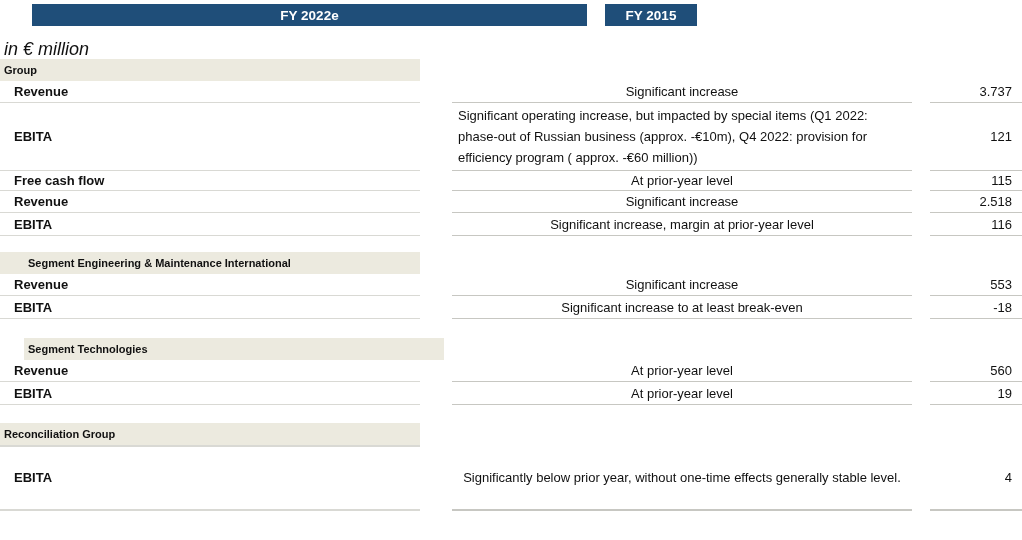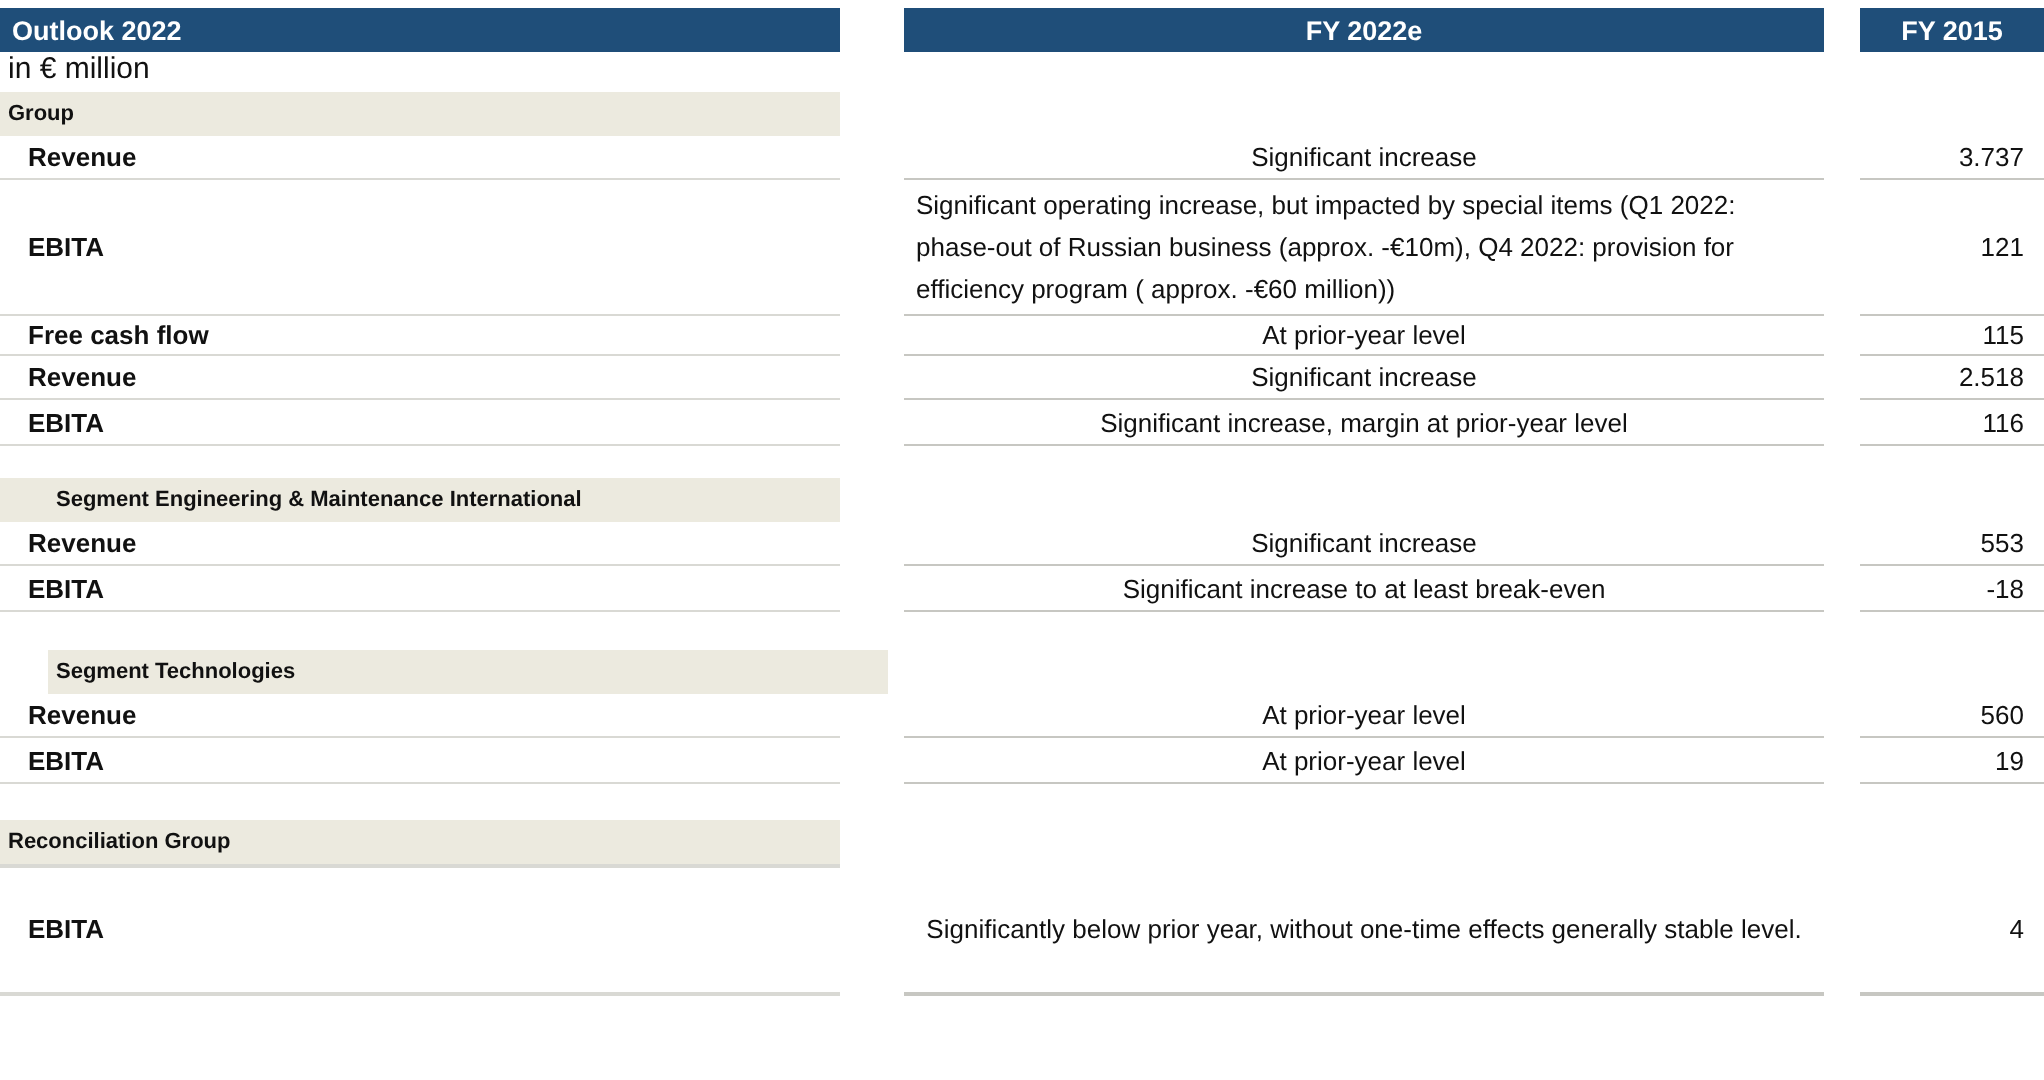--- a/index.html
+++ b/index.html
@@ -12,23 +12,23 @@
     font-size:13px;
     color:#111111;
     overflow:hidden;
   }
   
   .header-row { display:flex; margin-top:4px; height:22px; }
   .bar { background:var(--header-blue,#1F4E79); color:#ffffff; font-weight:bold;
          font-size:13.5px; display:flex; align-items:center; }
   .bar-left  { width:420px; padding-left:6px; justify-content:flex-start; }
   .gap-a { width:32px; } .gap-b { width:18px; }
-  .bar-mid   { width:460px; justify-content:center; }
+  .bar-mid   { width:555px; justify-content:center; }
   .bar-right { width:92px;  justify-content:center; }
-  .unit-note { margin:0 0 0 4px; height:15px; font-size:15px; }
+  .unit-note { margin:13px 0 0 4px; height:15px; font-size:18px; font-style:italic; }
 
   
   .section-bar {
     width:420px; height:22px;
     background:var(--section-bg,#ECEADF);
     font-weight:bold; font-size:11px;
     display:flex; align-items:center; padding-left:4px;
   }
   .section-bar.underlined { box-shadow:0 2px 0 var(--line-left,#D8D8D3); }
   .mt5  { margin-top:5px; }
@@ -61,21 +61,20 @@
   }
   .row.last .c-out, .row.last .c-val { border-bottom:2px solid var(--line-mid,#C9C9C4); }
   .row.last .c-label { border-bottom:2px solid var(--line-left,#D8D8D3); }
 </style>
 </head>
 <body>
 
 <div id="page">
 
   <div class="header-row">
-    <div class="bar bar-left">Outlook 2022</div>
     <div class="gap-a"></div>
     <div class="bar bar-mid">FY 2022e</div>
     <div class="gap-b"></div>
     <div class="bar bar-right">FY 2015</div>
   </div>
   <div class="unit-note">in € million</div>
 
   <div class="section-bar mt5">Group</div>
   <div class="row">
     <div class="c-label">Revenue</div>

